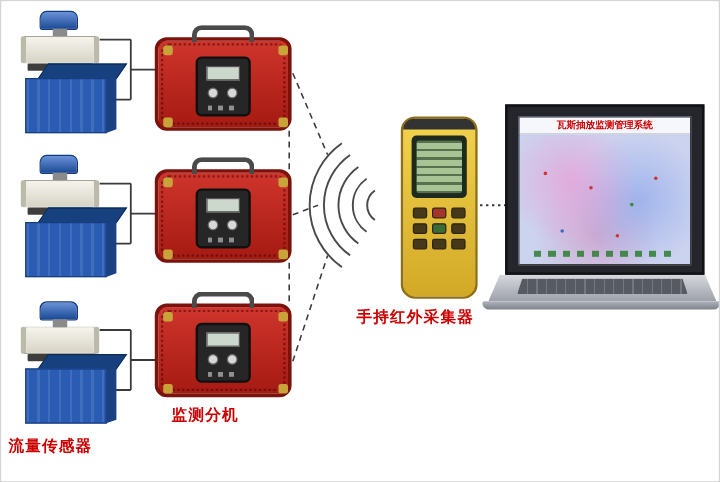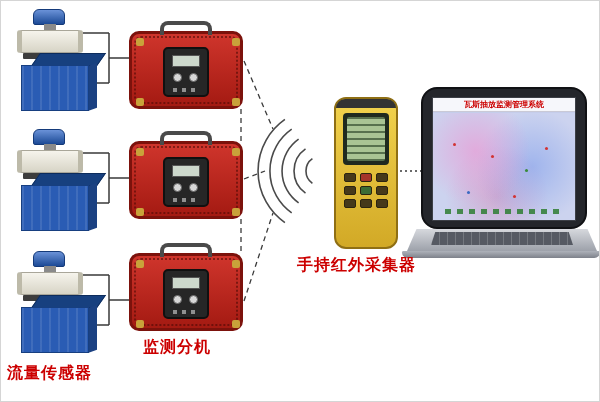--- a/index.html
+++ b/index.html
@@ -4,21 +4,21 @@
 <style>
   * { box-sizing: border-box; margin: 0; padding: 0; }
   html,body { background:#9a9a9a; }
   body { font-family:"Liberation Sans", sans-serif; }
 
   #canvas { position:relative; width:600px; height:402px; background:#ffffff;
             border:1px solid #d5d5d5; overflow:hidden; margin:0 auto; }
 
   .wires { position:absolute; inset:0; width:600px; height:402px; pointer-events:none; }
 
-  .label { position:absolute; color:#cc0000; font-weight:bold; font-size:16px;
+  .label { position:absolute; color:#cc0000; font-weight:bold; font-size:13px;
            letter-spacing:1px; white-space:nowrap; }
 
   
   .sensor { position:absolute; width:70px; height:50px; }
   .sensor-cap  { position:absolute; left:18px; top:0; width:32px; height:16px;
                  background:linear-gradient(180deg,#6a92d8,#1c4a96);
                  border:1px solid #143a7a; border-radius:6px 6px 2px 2px; }
   .sensor-neck { position:absolute; left:29px; top:15px; width:12px; height:7px; background:#8a8a8a; }
   .sensor-body { position:absolute; left:2px; top:21px; width:66px; height:23px;
                  background:linear-gradient(180deg,#f6f4ec,#d7d4c6);
@@ -70,21 +70,21 @@
   .hh-lcd    { width:100%; height:100%; border-radius:2px; background:#a9c494;
                background-image:repeating-linear-gradient(180deg, rgba(20,45,20,.55) 0 2px, rgba(0,0,0,0) 2px 7px); }
   .hh-keypad { position:absolute; left:7px; top:74px; width:46px; height:66px;
                display:flex; flex-wrap:wrap; gap:4px; justify-content:center; align-content:flex-start; }
   .hh-key    { width:12px; height:9px; background:#46391a; border:1px solid #2c2410; border-radius:2px; }
   .hh-key.red   { background:#a5342a; }
   .hh-key.green { background:#3c6b35; }
 
   
   .laptop-screen  { position:absolute; left:420px; top:86px; width:166px; height:142px;
-                    background:#24262b; border:2px solid #101114; border-radius:16px; }
+                    background:#24262b; border:2px solid #101114; border-radius:0; }
   .laptop-display { position:absolute; left:9px; top:8px; width:144px; height:124px;
                     background:#c5cdeb; border:1px solid #3c3f46; overflow:hidden; }
   .lp-titlebar { height:14px; background:#f6f7fb; border-bottom:1px solid #c9c9d6;
                  color:#cc0000; font-size:8px; font-weight:bold; text-align:center;
                  line-height:14px; white-space:nowrap; overflow:hidden; }
   .lp-body { position:absolute; left:0; top:15px; right:0; bottom:0;
              background:
                radial-gradient(circle at 30% 35%, rgba(236,150,210,.65), rgba(236,150,210,0) 45%),
                radial-gradient(circle at 70% 50%, rgba(130,160,235,.60), rgba(130,160,235,0) 50%),
                radial-gradient(circle at 45% 78%, rgba(210,130,180,.50), rgba(210,130,180,0) 45%),

